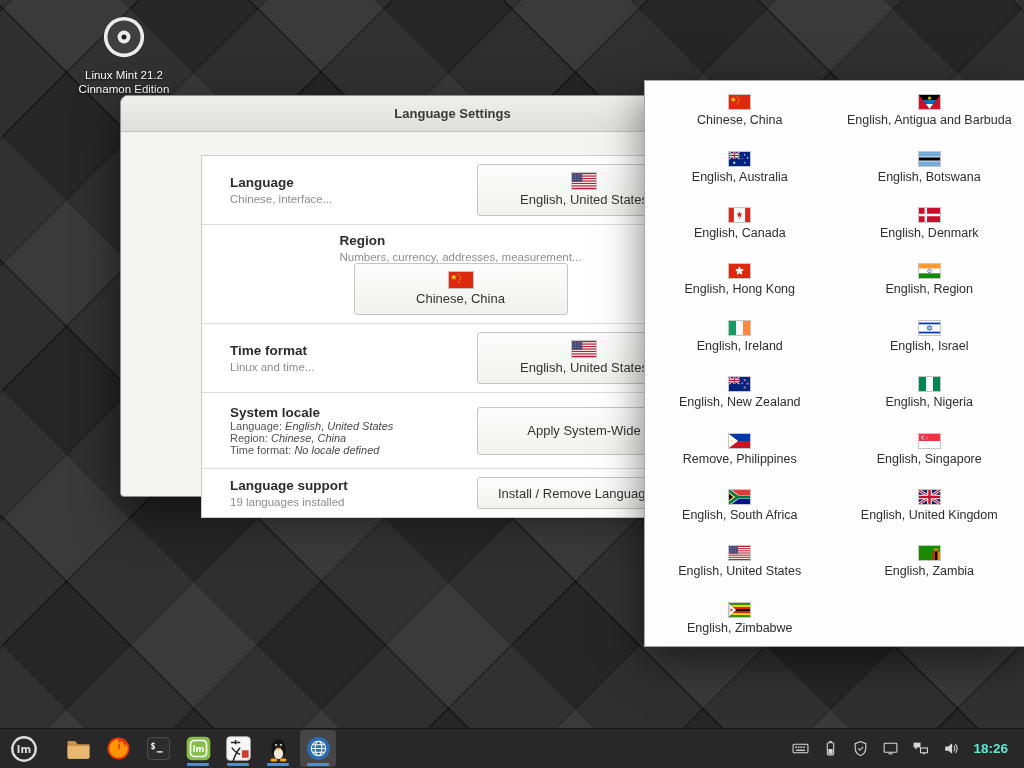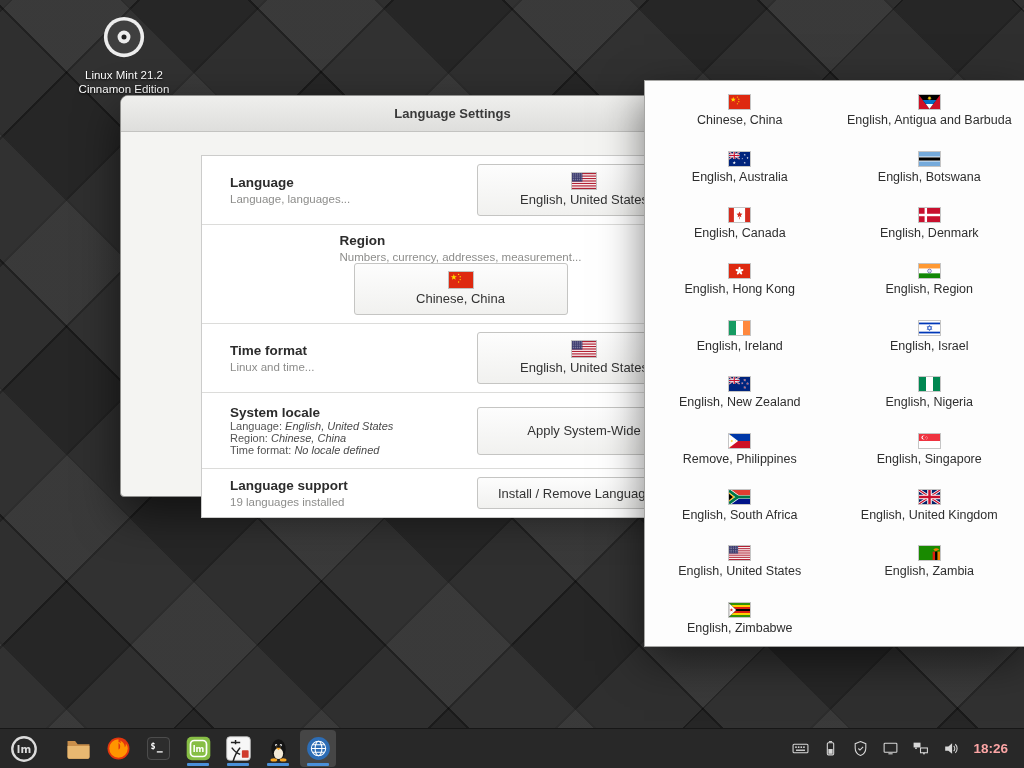--- a/index.html
+++ b/index.html
@@ -74,21 +74,21 @@
     background:#282828;border-top:1px solid #171717;box-sizing:border-box;
     display:flex;align-items:center;padding:0 6px;
   }
   #menu-button{width:36px;height:36px;display:flex;align-items:center;justify-content:center;border-radius:4px;margin-right:16px;}
   .tb-cell{width:36px;height:37px;display:flex;align-items:center;justify-content:center;position:relative;border-radius:4px;margin:0 2px;}
   .tb-cell.active{background:rgba(255,255,255,.14);}
   .tb-underline{position:absolute;bottom:1px;left:7px;right:7px;height:3px;border-radius:1px;}
   #launchers,#running-apps,#tray{display:flex;align-items:center;}
   .spacer{flex:1;}
   .tray-icon{width:30px;height:36px;display:flex;align-items:center;justify-content:center;border-radius:4px;}
-  #clock{font-size:13.5px;font-weight:bold;color:#fca5a5;margin:0 10px 0 8px;}
+  #clock{font-size:13.5px;font-weight:bold;color:#5eead4;margin:0 10px 0 8px;}
 </style>
 </head>
 <body>
 
 <div id="desktop">
 
   <div id="desktop-icon">
     <span id="disc-icon-slot"><svg viewBox="0 0 64 64" preserveAspectRatio="none" width="46" height="46">
           <circle cx="32" cy="32" r="28" fill="#ededed"></circle>
           <circle cx="32" cy="32" r="23" fill="#3f3f3f"></circle>
@@ -102,21 +102,21 @@
   </div>
 
   <div id="settings-window">
     <div class="titlebar">
       <span class="title">Language Settings</span>
     </div>
     <div id="settings-rows">
         <div class="settings-row" style="min-height: 66px;">
           <div class="row-info">
             <div class="row-title">Language</div>
-            <div class="row-sub">Language, languages...</div>
+            <div class="row-sub">Chinese, interface...</div>
           </div>
           <div class="row-button with-flag">
             <svg viewBox="0 0 60 40" preserveAspectRatio="none" class="flag" width="24" height="16">
               <rect width="60" height="40" fill="#fff"></rect>
               <rect y="0.00" width="60" height="3.08" fill="#B22234"></rect>
               <rect y="6.15" width="60" height="3.08" fill="#B22234"></rect>
               <rect y="12.31" width="60" height="3.08" fill="#B22234"></rect>
               <rect y="18.46" width="60" height="3.08" fill="#B22234"></rect>
               <rect y="24.62" width="60" height="3.08" fill="#B22234"></rect>
               <rect y="30.77" width="60" height="3.08" fill="#B22234"></rect>

